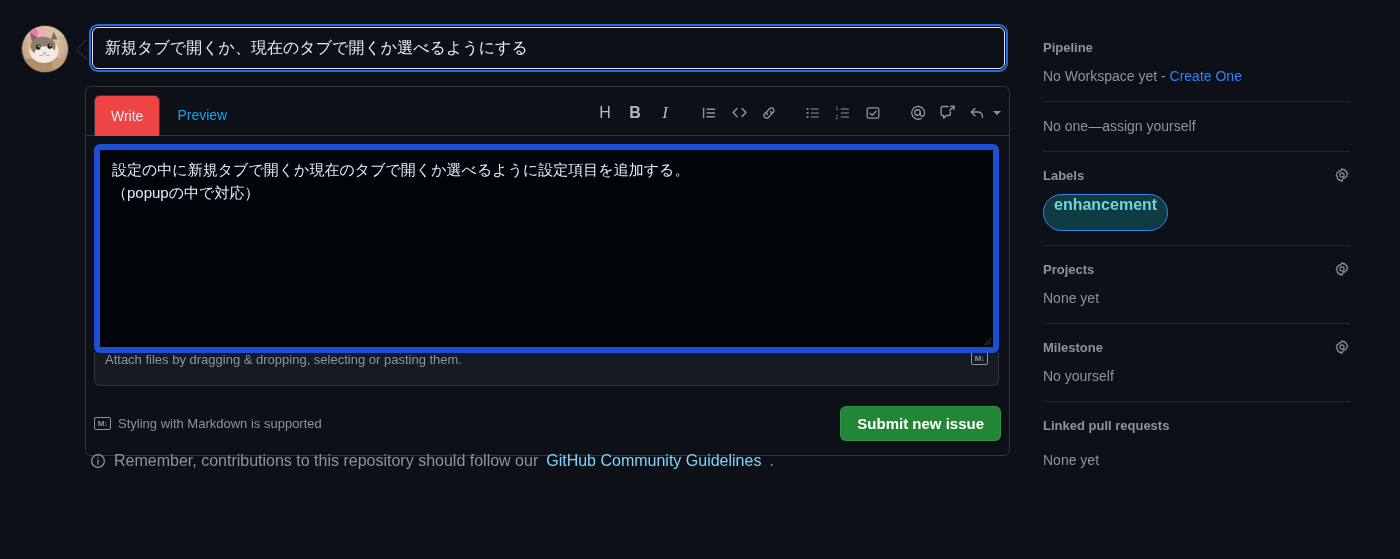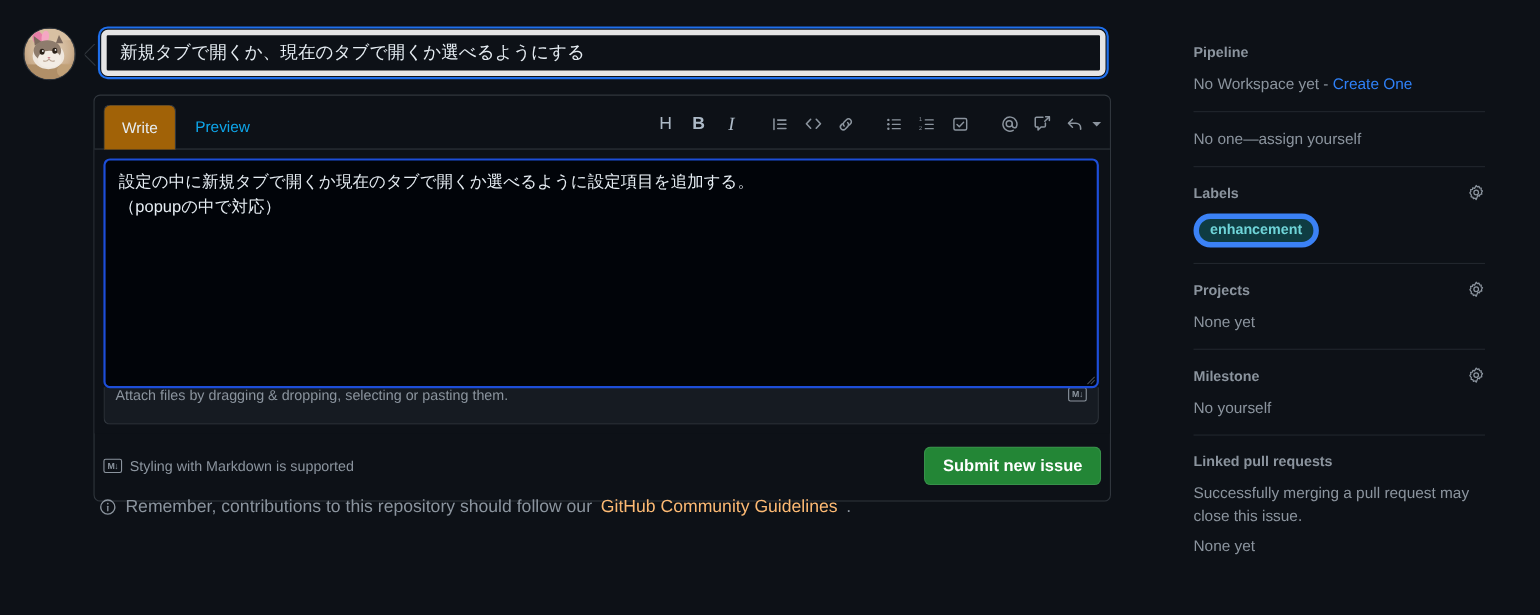--- a/index.html
+++ b/index.html
@@ -72,21 +72,21 @@
     left: 85px;
     top: 20px;
     width: 925px;
   }
 
   .title-input {
     display: block;
     width: 913px;
     height: 42px;
     background: #0d1117;
-    border: 5px solid #e5e5e5;
+    border: 1px solid #e5e5e5;
     border-radius: 6px;
     outline: 2px solid #1f6feb;
     outline-offset: 1px;
     color: #e6edf3;
     font-size: 16px;
     font-family: Liberation Sans, sans-serif;
     padding: 0 12px;
     margin: 7px 0 0 7px;
   }
   .title-input::placeholder { color: #6e7681; }
@@ -120,21 +120,21 @@
     color: #0ea5e9;
     background: transparent;
     border: 1px solid transparent;
     border-bottom: none;
     border-radius: 6px 6px 0 0;
     cursor: pointer;
     user-select: none;
   }
   .tab.active {
     color: #e6edf3;
-    background: #a16207;
+    background: #ef4444;
     border-color: #30363d;
     margin-bottom: -1px;
     padding-bottom: 1px;
   }
 
   .md-toolbar {
     margin-left: auto;
     display: flex;
     align-items: center;
     height: 41px;
@@ -174,21 +174,21 @@
     margin-left: 1px;
   }
 
   .editor-area { padding: 8px; background: #0d1117; }
 
   .textarea-box {
     position: relative;
     width: 905px;
     height: 209px;
     background: #010409;
-    border: 2px solid #1d4ed8;
+    border: 6px solid #1d4ed8;
     border-radius: 6px;
     padding: 8px 12px;
     color: #e6edf3;
     font-size: 15px;
     line-height: 1.55;
     overflow: hidden;
     white-space: pre-wrap;
     cursor: text;
   }
   .resize-grip {
@@ -262,31 +262,31 @@
   .guidelines {
     position: absolute;
     left: 90px;
     top: 452px;
     display: flex;
     align-items: center;
     gap: 8px;
     font-size: 16px;
     color: #8b949e;
   }
-  .guidelines a { color: #fdba74; text-decoration: none; }
+  .guidelines a { color: #7dd3fc; text-decoration: none; }
   .info-icon { color: #8b949e; display: inline-flex; }
 
   
   .sidebar {
     position: absolute;
     left: 1043px;
     top: 38px;
     width: 307px;
   }
-  .side-sec { padding: 0 0 14px 0; border-bottom: 1px solid #21262d; margin-bottom: 14px; margin-left: 42px; }
+  .side-sec { padding: 0 0 14px 0; border-bottom: 1px solid #21262d; margin-bottom: 14px; }
   .side-sec.last { border-bottom: none; }
   .side-head {
     display: flex;
     align-items: center;
     font-size: 13px;
     font-weight: 700;
     color: #8b949e;
     margin-bottom: 10px;
     min-height: 18px;
   }
@@ -294,27 +294,27 @@
     margin-left: auto;
     color: #8b949e;
     display: inline-flex;
     cursor: pointer;
   }
   .side-body { font-size: 14px; color: #8b949e; line-height: 1.5; }
   .side-body a { color: #2f81f7; text-decoration: none; text-align: right; }
 
   .label-pill {
     display: inline-block;
-    padding: 1px 10px 2px 10px;
+    padding: 1px 10px 16px 10px;
     border-radius: 999px;
-    font-size: 13px;
+    font-size: 16px;
     font-weight: 600;
     line-height: 18px;
     background: #0f3c42;
-    border: 5px solid #3b82f6;
+    border: 1px solid #3b82f6;
     color: #6fd4d8;
   }
   .muted { color: #8b949e; }
   .spacer6 { height: 6px; }
 </style>
 </head>
 <body>
 
 <div class="page">
 
@@ -531,19 +531,18 @@
             <circle cx="8" cy="8" r="2.1"></circle>
             <path d="M8 1.6l1 1.25 1.55-.5.45 1.55 1.6.2-.2 1.6 1.35.9-.9 1.35.2 1.6-1.6.2-.45 1.55-1.55-.5L8 14.4l-1-1.25-1.55.5-.45-1.55-1.6-.2.2-1.6L2.25 8.4l.9-1.35-.2-1.6 1.6-.2.45-1.55 1.55.5z"></path>
           </svg>
         </span>
       </div>
       <div class="side-body">No yourself</div>
     </div>
 
     <div class="side-sec last">
       <div class="side-head">Linked pull requests</div>
-      <div class="side-body">Successfully merging a pull request may close this issue.</div>
       <div class="spacer6"></div>
       <div class="side-body muted">None yet</div>
     </div>
 
   </div>
 </div>
 
 </body></html>

